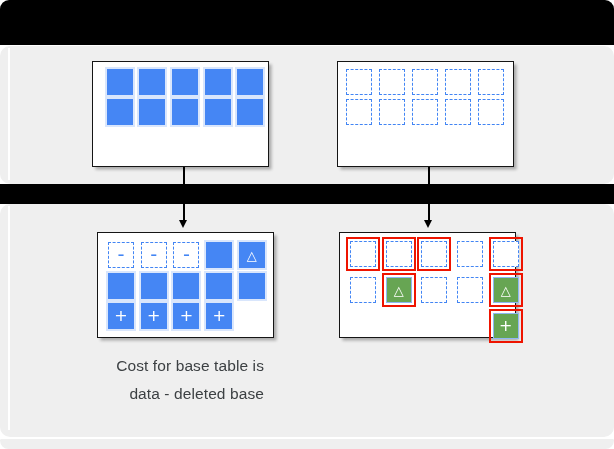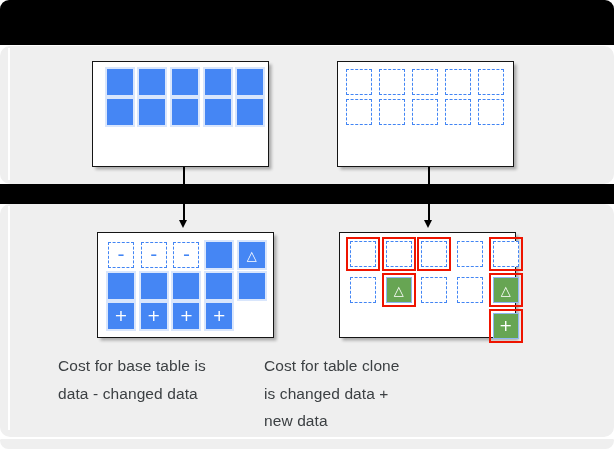--- a/index.html
+++ b/index.html
@@ -36,21 +36,21 @@
   .g-plus{color:#ffffff;font-size:16px;font-weight:500;margin-top:-1px;}
   .g-delta{color:#ffffff;font-size:13px;}
 
   .arrow-line{position:absolute;width:1.7px;height:53px;top:167px;background:#000;}
   .arrow-head{position:absolute;width:0;height:0;top:220px;
               border-left:4.6px solid transparent;border-right:4.6px solid transparent;
               border-top:8.5px solid #000;}
   #arrow-left-line{left:183px;} #arrow-left-head{left:179px;}
   #arrow-right-line{left:428px;} #arrow-right-head{left:424px;}
 
-  .caption{position:absolute;top:352px;width:206px;text-align:left;color:#3c4043;
+  .caption{position:absolute;top:352px;width:206px;text-align:right;color:#3c4043;
            font-size:15.5px;line-height:27.5px;letter-spacing:0.1px;}
   #caption-left{left:58px;}
   #caption-right{left:264px;}
 </style>
 </head>
 <body>
 
 <div id="app">
   <div class="bar-top"></div>
   <div class="panel-upper"></div>
@@ -137,20 +137,15 @@
       <div class="cell green red" style="left: 152.8px; top: 44px; width: 26px; height: 26px;">
         <span class="glyph g-delta">△</span>
       </div>
       <div class="cell green red" style="left: 152.8px; top: 80px; width: 26px; height: 26px;">
         <span class="glyph g-plus">+</span>
       </div>
     </div>
 
   <div id="caption-left" class="caption">
     <div>Cost for base table is</div>
-    <div>data - changed data</div>
-  </div>
-  <div id="caption-right" class="caption">
-    <div>Cost for table clone</div>
-    <div>is changed data +</div>
-    <div>new data</div>
+    <div>data - deleted base</div>
   </div>
 </div>
 
 </body></html>

